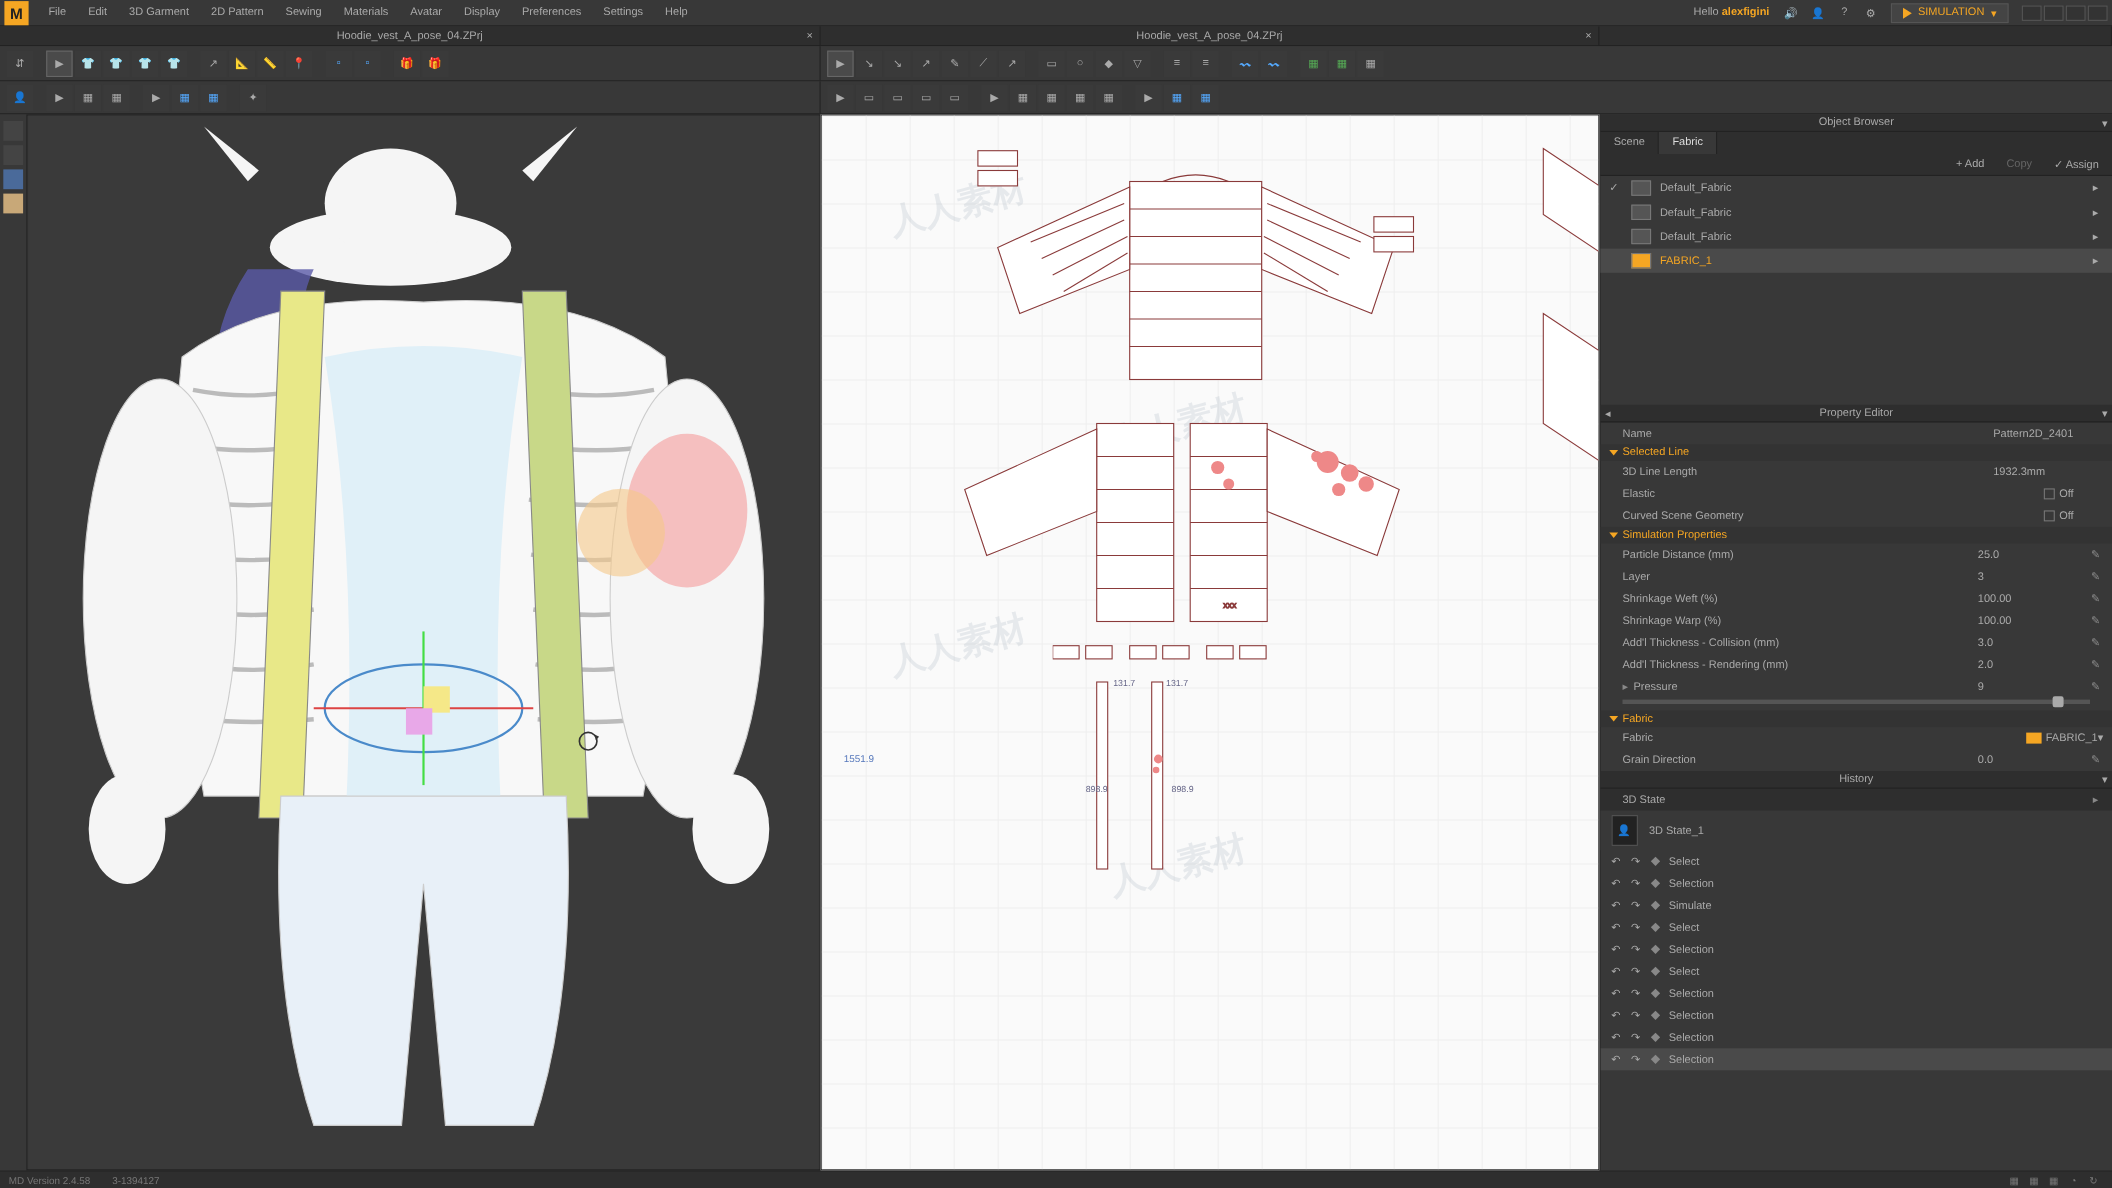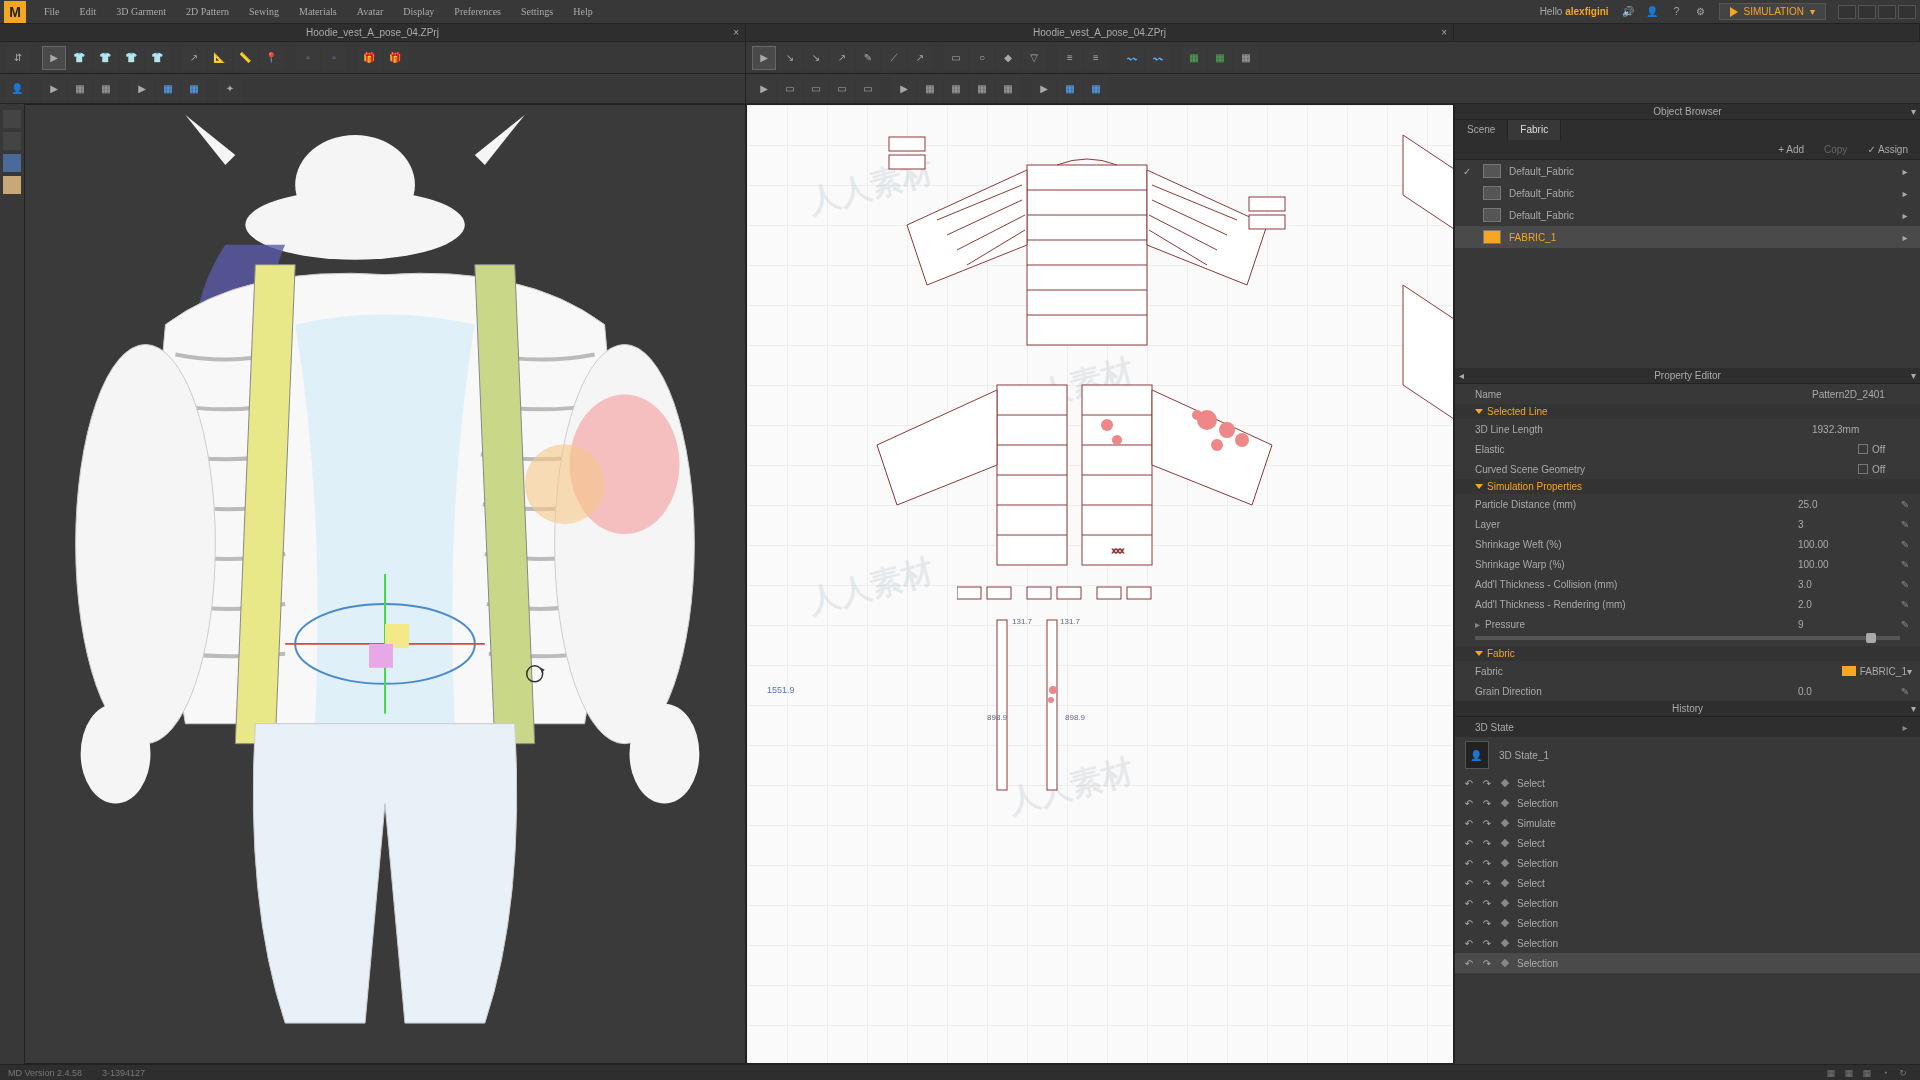--- a/index.html
+++ b/index.html
@@ -1,21 +1,21 @@
 <!DOCTYPE html>
 <html><head>
 <meta charset="utf-8">
 <style>
 * { margin:0; padding:0; box-sizing:border-box; font-family:Arial,sans-serif; }
 body { background:#383838; color:#aaa; font-size:10px; overflow:hidden; width:1920px; height:1080px; }
 
 
 .menubar { height:24px; background:#383838; display:flex; align-items:center; padding:0 4px; border-bottom:1px solid #222; }
 .logo { width:22px; height:22px; background:#f5a623; color:#222; display:flex; align-items:center; justify-content:center; font-weight:bold; font-size:14px; margin-right:8px; }
-.menubar .mitem { padding:0 10px; cursor:pointer; line-height:24px;font-family:Liberation Serif, serif; }
+.menubar .mitem { padding:0 10px; cursor:pointer; line-height:24px; }
 .menubar .spacer { flex:1; }
 .menubar .ruser { padding:0 8px; }
 .menubar .ruser .name { color:#f5a623;font-weight:bold; }
 .menubar .ricon { width:24px; height:24px; display:flex; align-items:center; justify-content:center; cursor:pointer; }
 .simbtn { background:#444; border:1px solid #555; color:#f5a623; padding:2px 10px; margin:0 6px; display:flex; align-items:center; gap:6px; cursor:pointer; }
 .simbtn .tri { width:0; height:0; border-top:5px solid transparent; border-bottom:5px solid transparent; border-left:8px solid #f5a623; }
 .winbtns { display:flex; gap:2px; margin-left:6px; }
 .winbtns div { width:18px; height:14px; background:#333; border:1px solid #555; }
 
 
@@ -60,21 +60,21 @@
 .fabric-list { background:#383838; }
 .fabric-row { height:22px; display:flex; align-items:center; padding:0 8px; gap:8px; cursor:pointer; }
 .fabric-row.sel { background:#4a4a4a; }
 .fabric-row .eye { width:12px; }
 .fabric-row .sw { width:18px; height:14px; background:#555; border:1px solid #777; }
 .fabric-row .sw.y { background:#f5a623; }
 .fabric-row .nm { flex:1; }
 .fabric-row .ic { width:14px; text-align:center; }
 
 .props { flex:0 0 auto; }
-.prop-section { background:#333; padding:2px 20px; color:#f5a623; cursor:pointer; display:flex; align-items:center; gap:4px; }
+.prop-section { background:#333; padding:2px 8px; color:#f5a623; cursor:pointer; display:flex; align-items:center; gap:4px; }
 .prop-section .arr { width:0;height:0;border-left:4px solid transparent;border-right:4px solid transparent;border-top:5px solid #f5a623; }
 .prop-row { height:20px; display:flex; align-items:center; padding:0 8px 0 20px; }
 .prop-row .lbl { flex:1; }
 .prop-row .val { width:100px; text-align:left; padding-right:6px; }
 .prop-row .ed { width:14px; text-align:center; color:#888; cursor:pointer; }
 .prop-row .chk { width:10px; height:10px; border:1px solid #777; margin-right:4px; }
 .slider-row { padding:2px 20px 6px 20px; }
 .slider { height:4px; background:#555; position:relative; }
 .slider .thumb { position:absolute; top:-3px; width:10px; height:10px; background:#aaa; border-radius:2px; }
 

